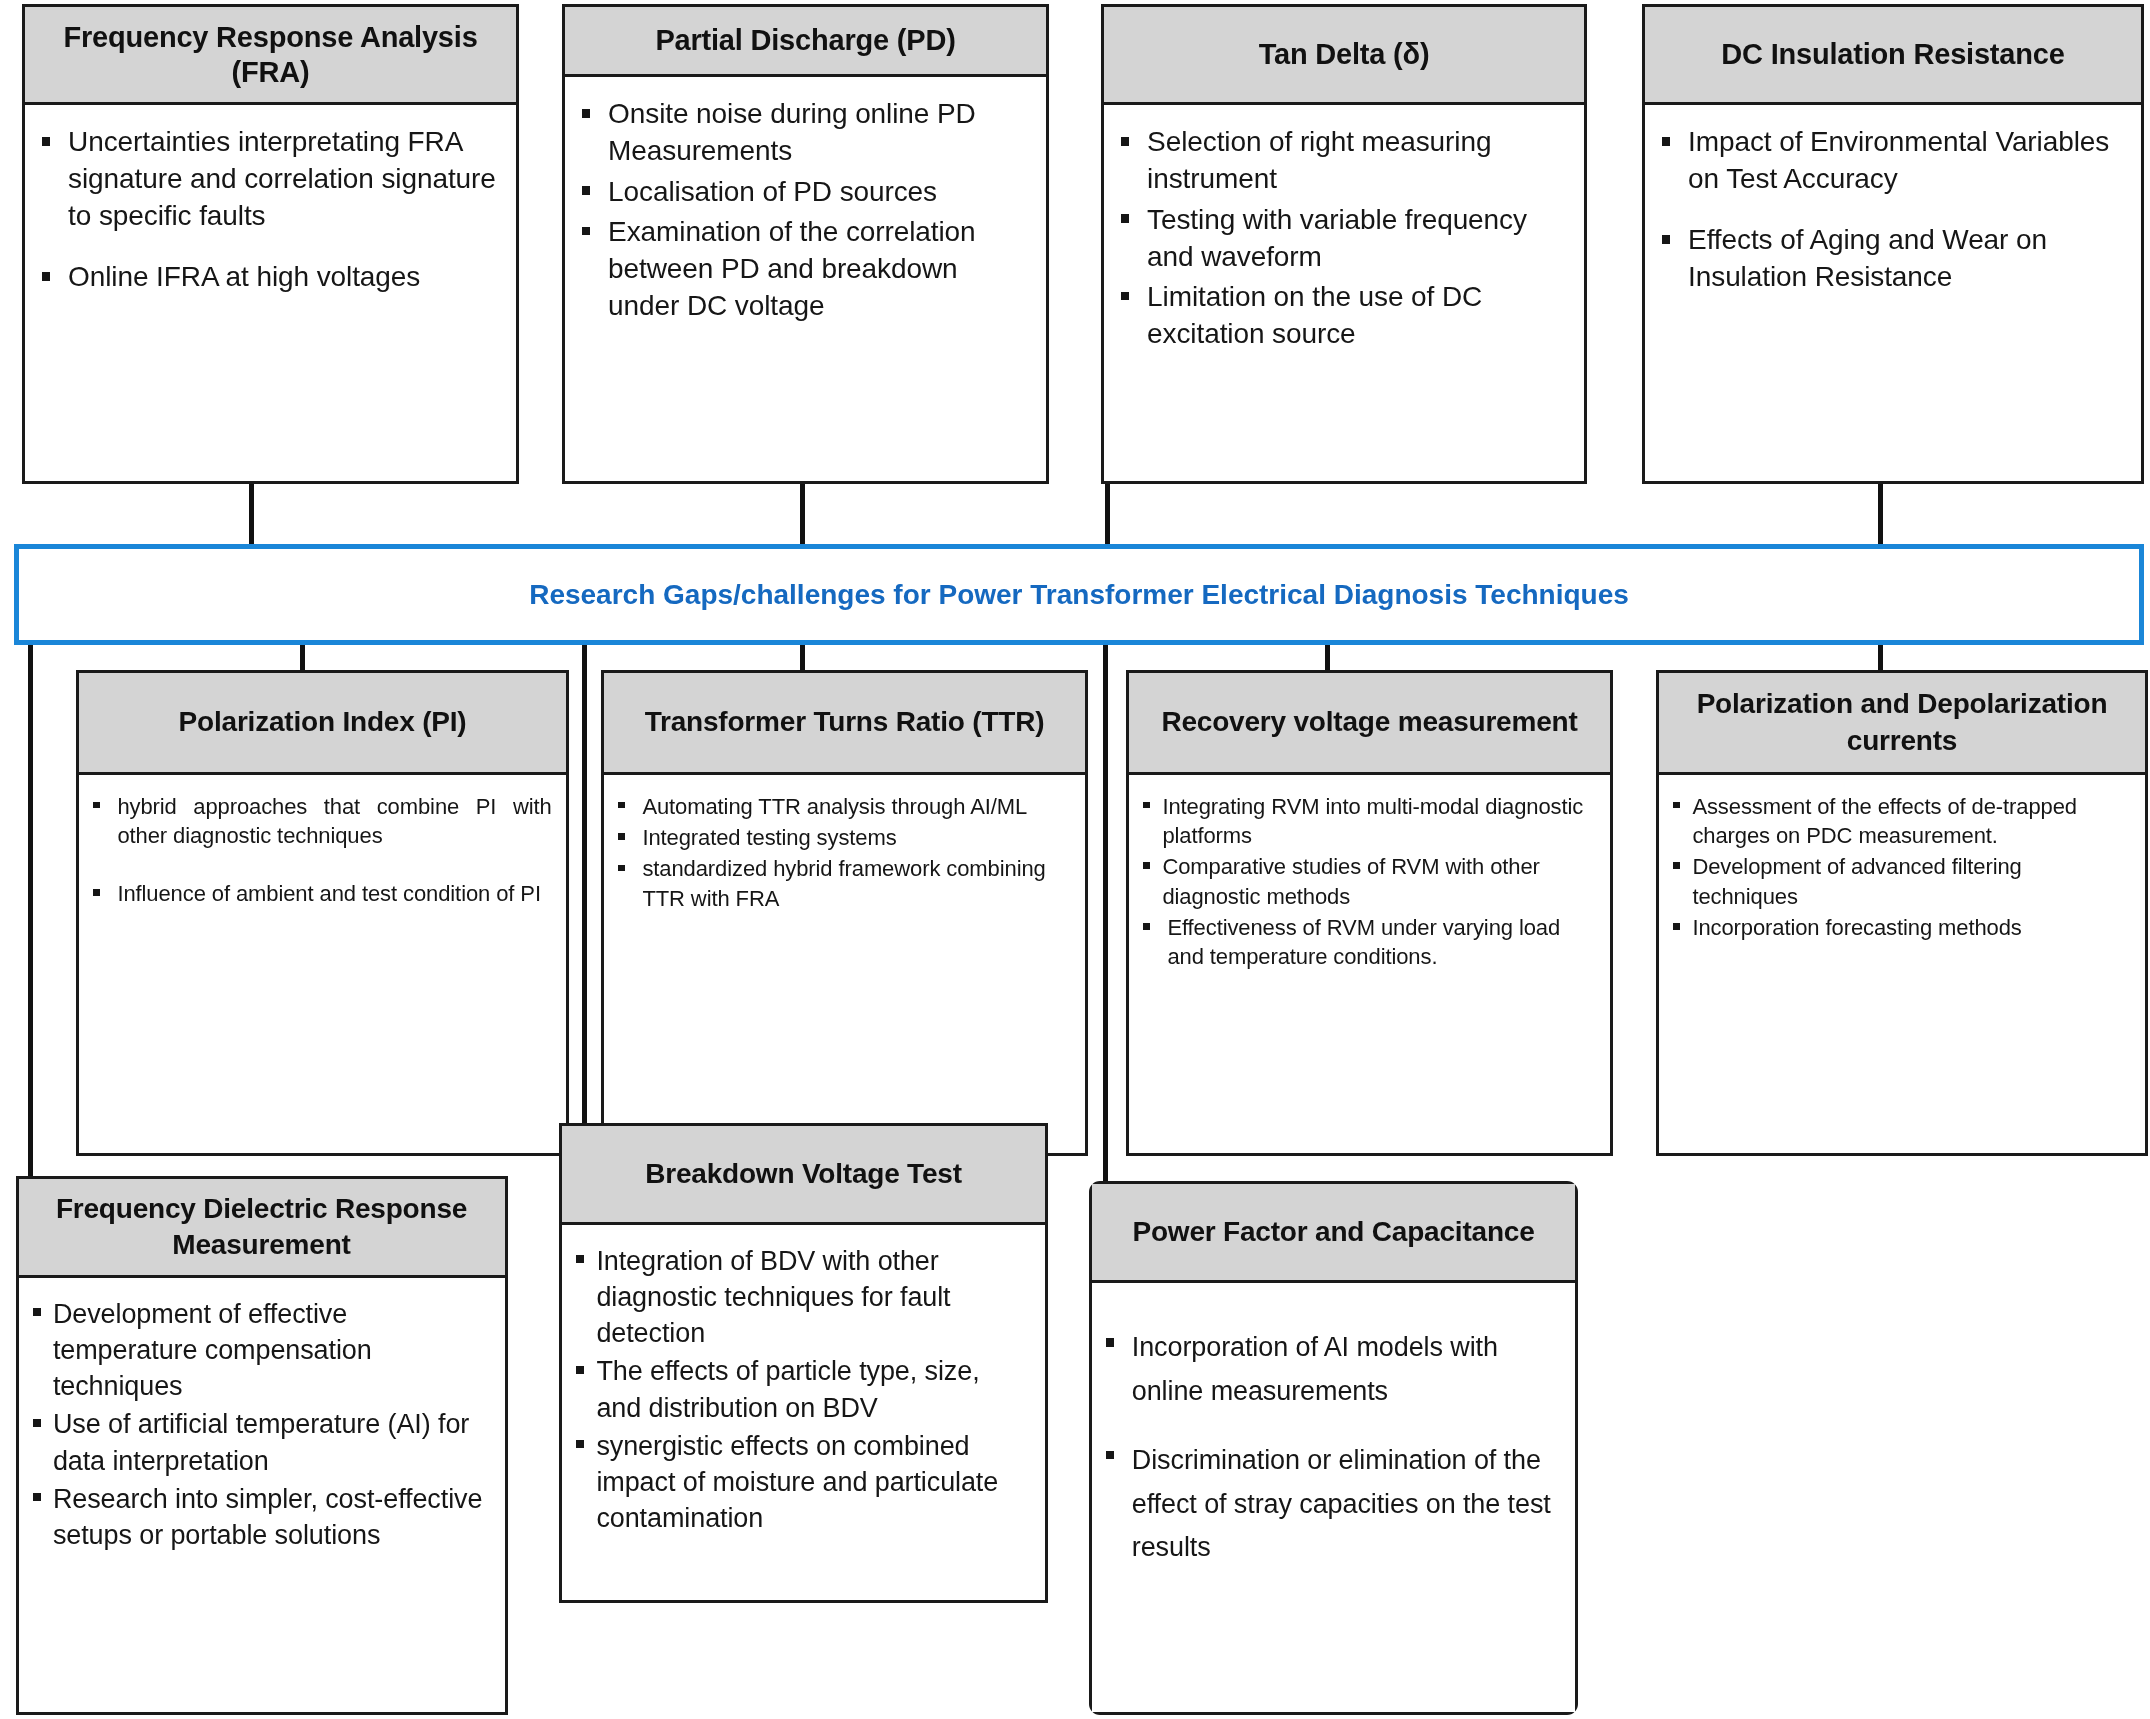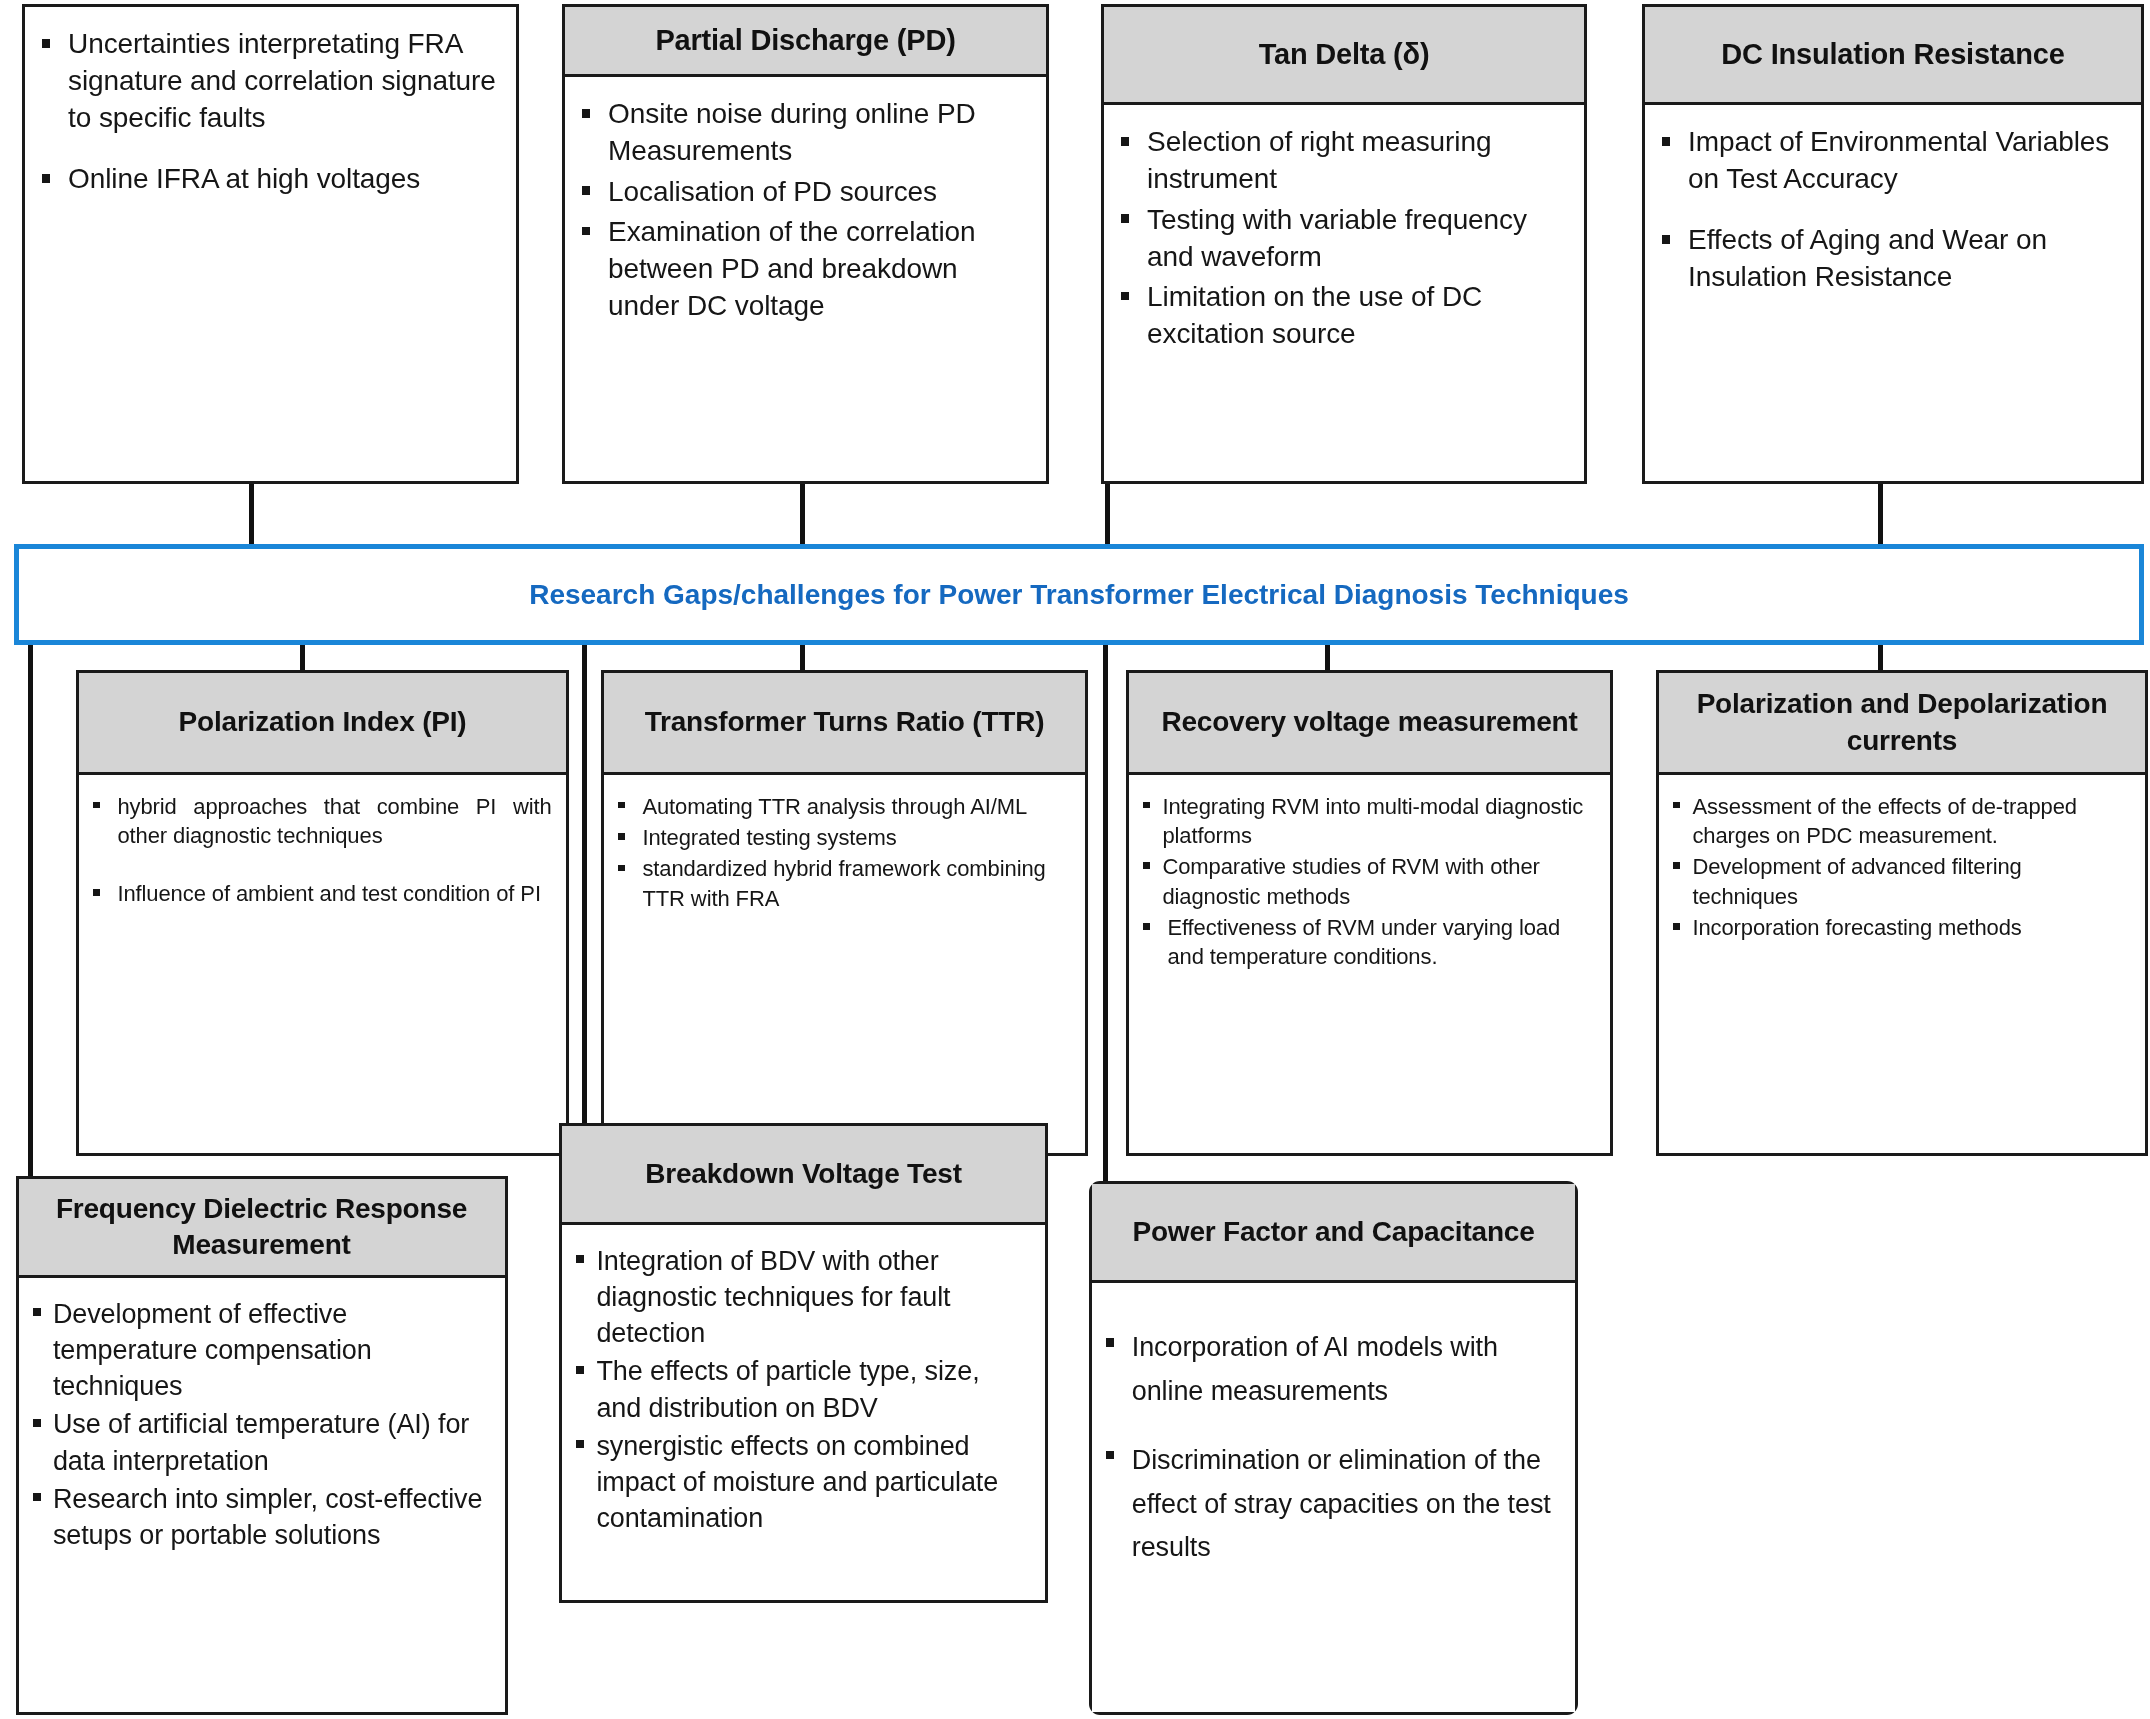--- a/index.html
+++ b/index.html
@@ -125,20 +125,21 @@
   <div class="conn" style="left:300px;  top:644px; height:66px;"></div>
   <div class="conn" style="left:800px; top:644px; height:66px;"></div>
   <div class="conn" style="left:1325px; top:644px; height:66px;"></div>
   <div class="conn" style="left:1878px; top:644px; height:66px;"></div>
 
   <div class="conn" style="left:28px;   top:644px; height:539px;"></div>
   <div class="conn" style="left:582px; top:644px; height:544px;"></div>
   <div class="conn" style="left:1103px; top:644px; height:544px;"></div>
 
   <div class="card row-top" style="left:22px; top:4.4px; width:497px; height:480px;">
+    <div class="card-head" style="height:98px;">Frequency Response Analysis (FRA)</div>
     <div class="card-body">
       <ul class="bullets">
         <li><span class="bullet"></span><span>Uncertainties  interpretating FRA signature and correlation signature to specific  faults</span></li>
         <li class="gap"><span class="bullet"></span><span>Online  IFRA at high voltages</span></li>
       </ul>
     </div>
   </div>
 
   <div class="card row-top" style="left:562px; top:4.4px; width:487px; height:480px;">
     <div class="card-head" style="height:70px;">Partial Discharge (PD)</div>

